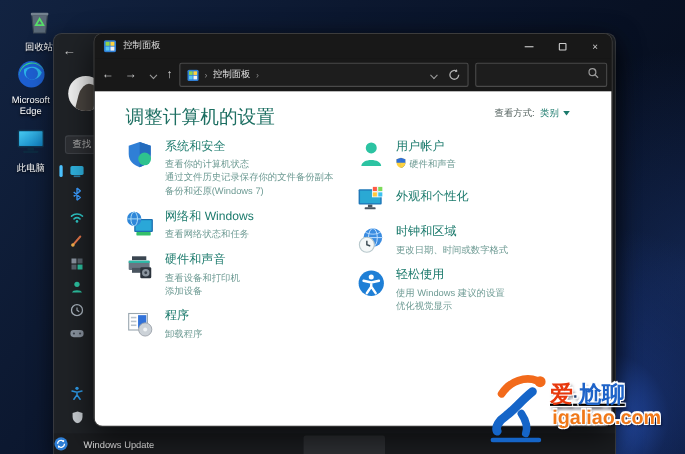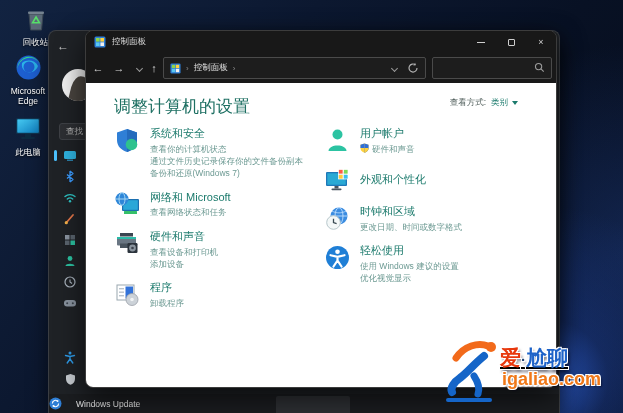--- a/index.html
+++ b/index.html
@@ -301,21 +301,21 @@
             <svg width="27" height="27" viewBox="0 0 27 27">
               <rect x="8" y="8" width="17" height="12" rx="1" fill="#1b6fb0"></rect>
               <rect x="9.2" y="9.2" width="14.6" height="9.6" fill="#2aa7d8"></rect>
               <rect x="10" y="20" width="13" height="3" rx="0.5" fill="#35c06a"></rect>
               <circle cx="8" cy="8" r="6.5" fill="#2e86d8"></circle>
               <ellipse cx="8" cy="8" rx="3" ry="6.3" stroke="#aedcf5" stroke-width="0.9" fill="none"></ellipse>
               <path d="M1.8 8 H14.2" stroke="#aedcf5" stroke-width="0.9"></path>
             </svg>
           </div>
           <div>
-            <a class="cat-title" style="display:block">网络和 Microsoft</a>
+            <a class="cat-title" style="display:block">网络和 Windows</a>
             <a class="cat-link">查看网络状态和任务</a>
           </div>
         </div>
 
         <div class="cat">
           <div class="cat-ic">
             <svg width="27" height="27" viewBox="0 0 27 27">
               <rect x="6" y="3" width="13" height="3.5" fill="#3a4550"></rect>
               <rect x="3" y="7" width="19" height="8.5" rx="1" fill="#6a7683"></rect>
               <rect x="3" y="7" width="19" height="2" fill="#2bbba8"></rect>

